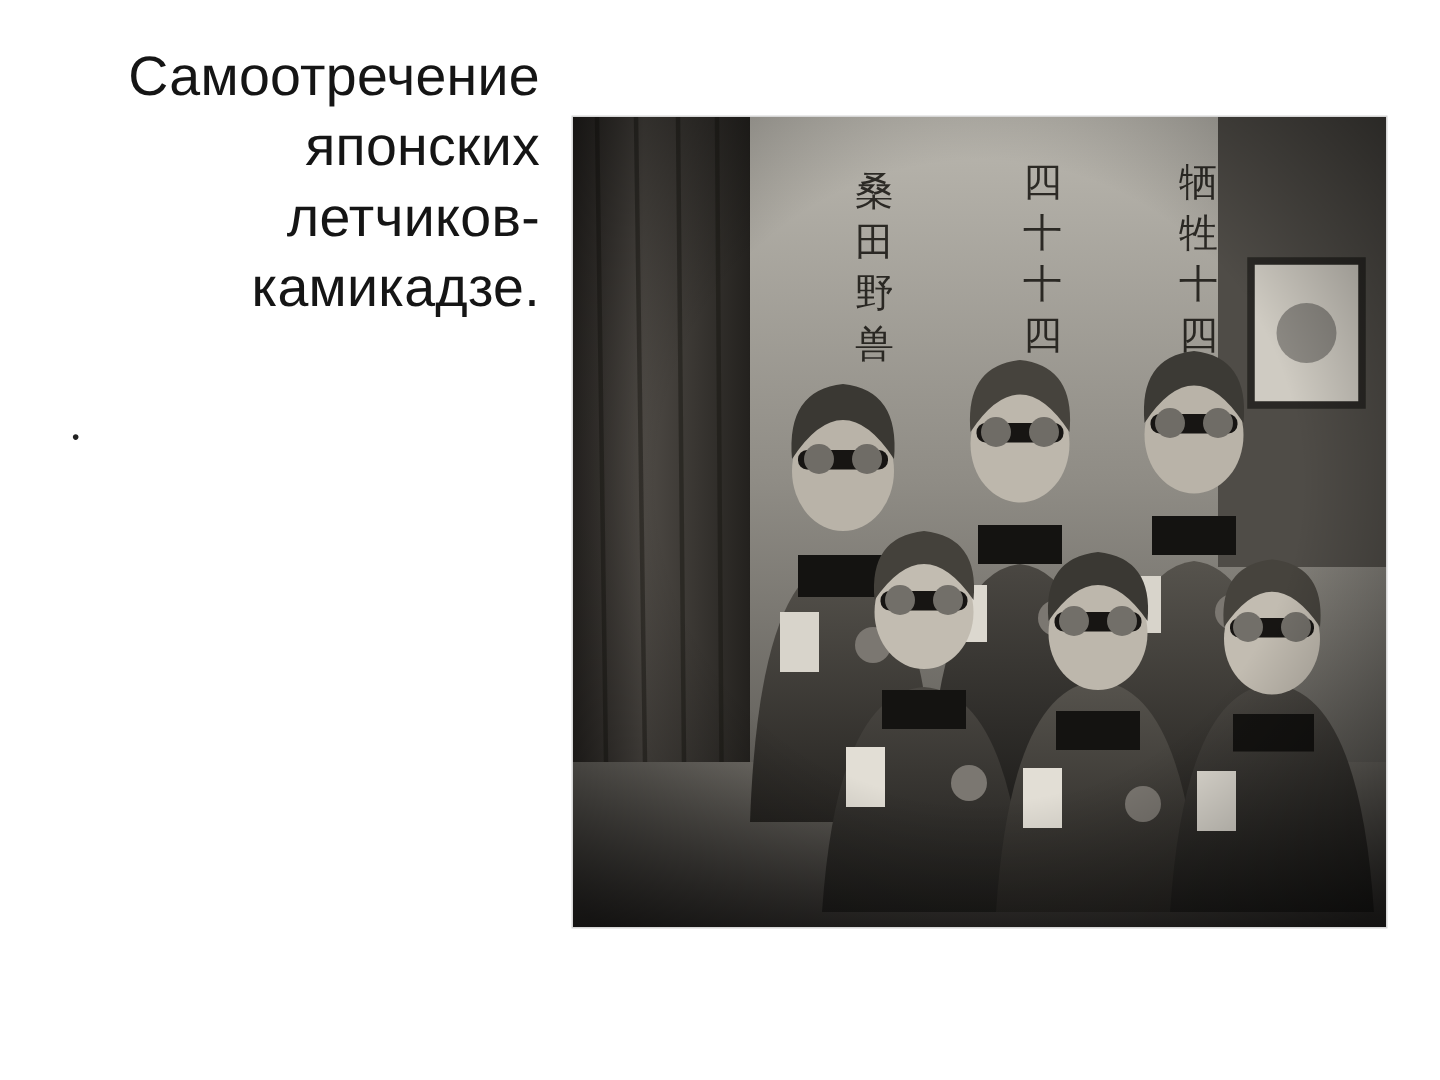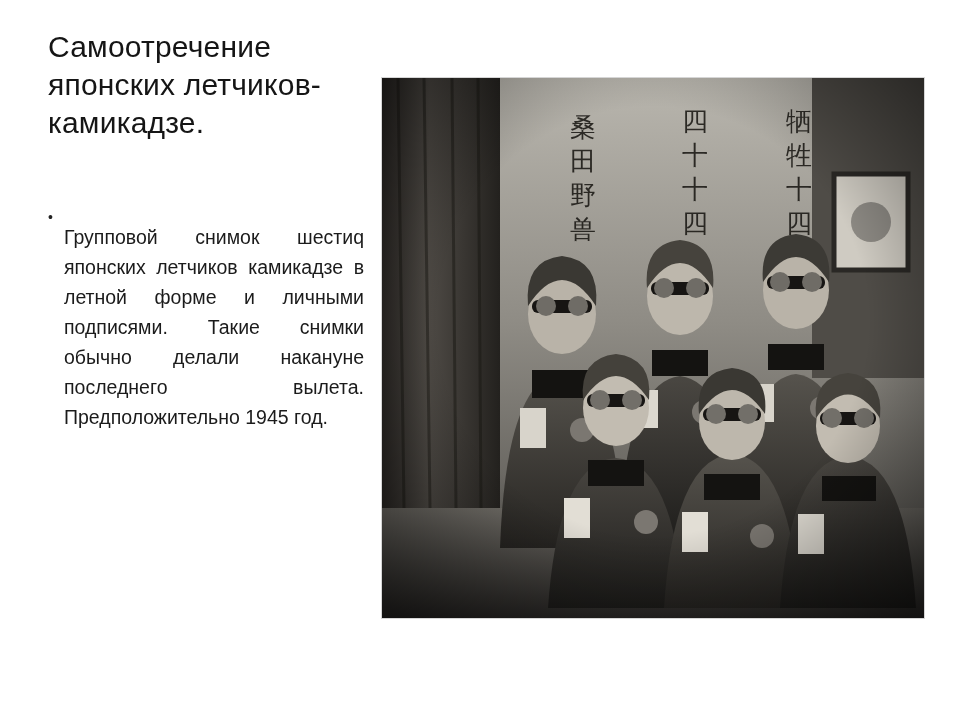--- a/index.html
+++ b/index.html
@@ -24,25 +24,25 @@
 
   
   .left-col {
     position: absolute;
     left: 44px;
     top: 28px;
     width: 320px;
   }
 
   .slide-title {
-    font-size: 30px;
+    font-size: 37px;
     line-height: 1.27;
     font-weight: 400;
     color: #151515;
-    text-align: left;
+    text-align: right;
     letter-spacing: 0.2px;
     margin: 0;
     padding: 0 4px;
   }
 
   .body-block {
     display: flex;
     margin-top: 60px;
     padding-left: 2px;
   }
@@ -89,21 +89,20 @@
 <body>
 
 <div class="slide">
 
   <div class="left-col">
 
     <h1 class="slide-title">Самоотречение японских летчиков-камикадзе.</h1>
 
     <div class="body-block">
       <span class="bullet-dot">•</span>
-      <p class="body-text">Групповой снимок шестиq японских летчиков камикадзе в летной форме и личными подписями. Такие снимки обычно делали накануне последнего вылета. Предположительно 1945 год.</p>
     </div>
 
   </div>
 
   <div class="photo-frame">
     <svg viewBox="0 0 542 540" preserveAspectRatio="xMidYMid slice" aria-hidden="true">
       <defs>
         <linearGradient id="wallGrad" x1="0" y1="0" x2="0" y2="1">
           <stop offset="0%" stop-color="#b9b6ae"></stop>
           <stop offset="45%" stop-color="#8f8c85"></stop>

